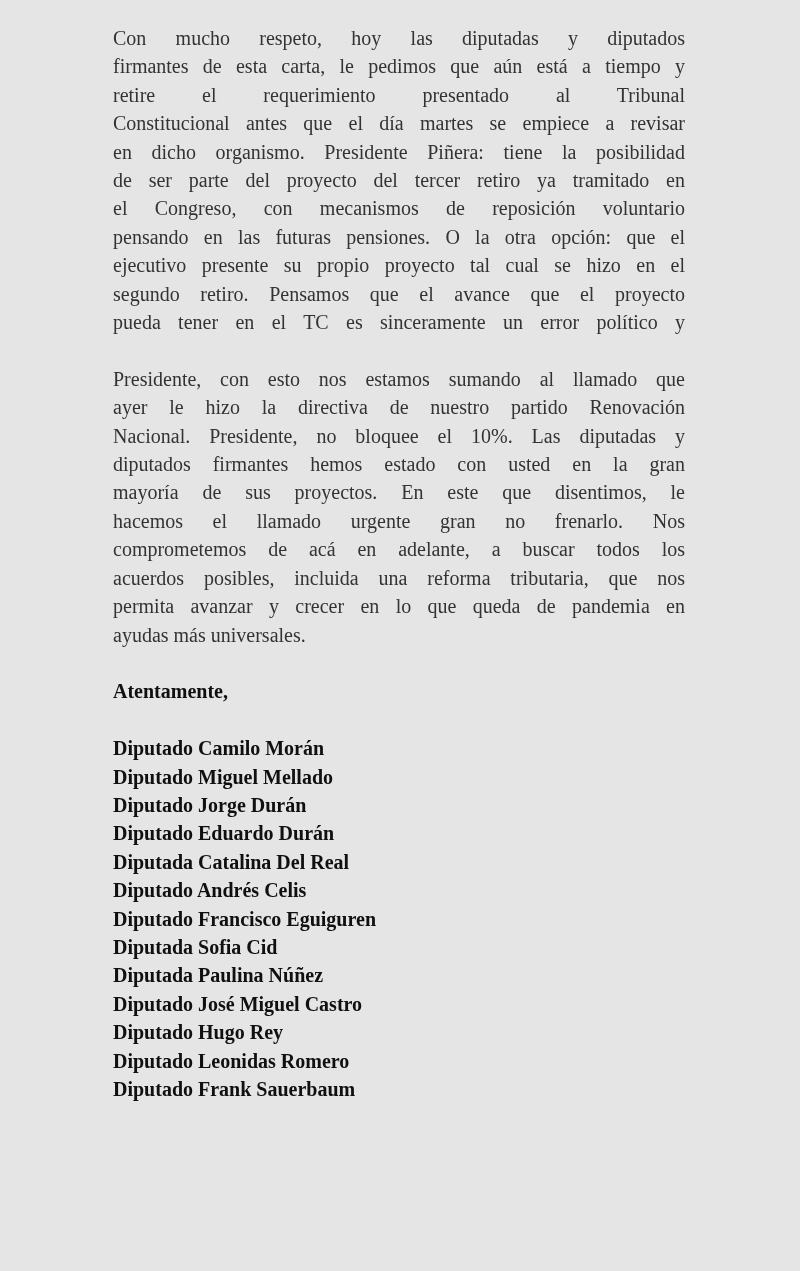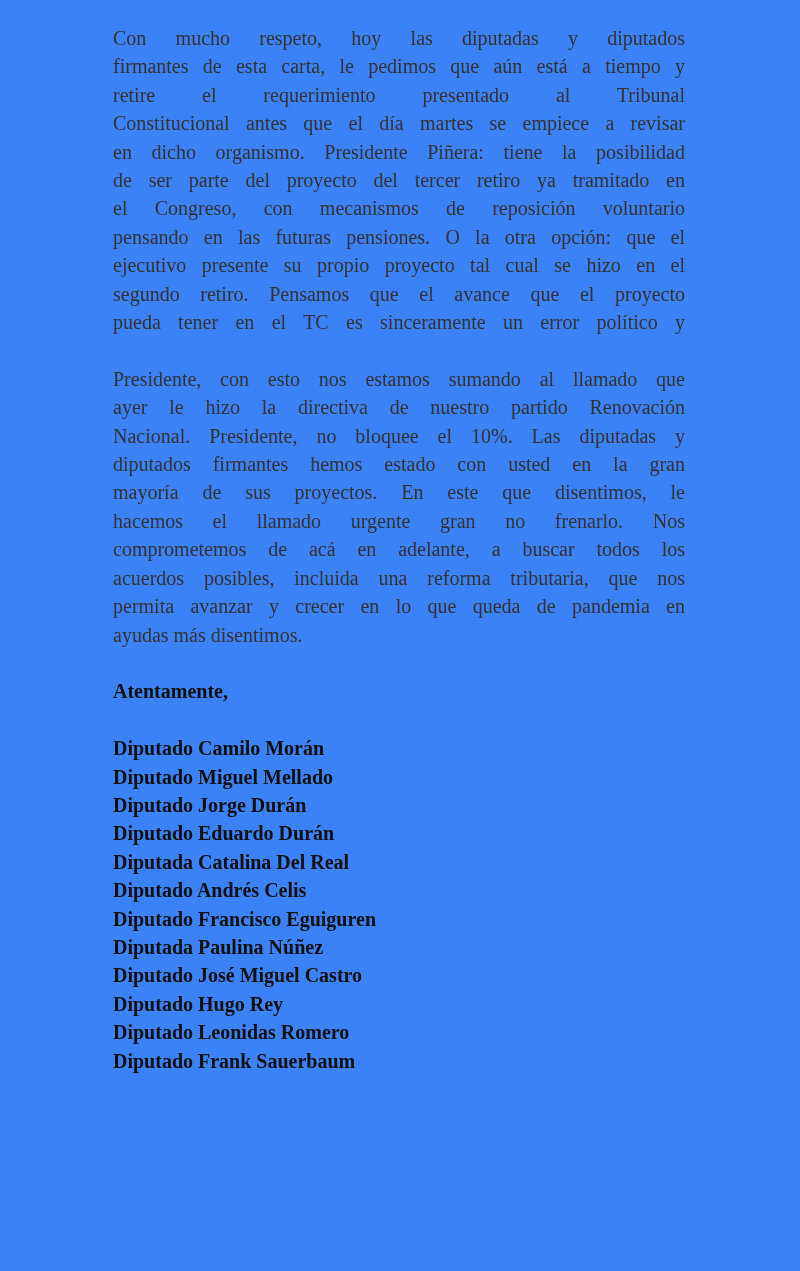--- a/index.html
+++ b/index.html
@@ -4,21 +4,21 @@
 <style>
   html, body {
     margin: 0;
     padding: 0;
     background: #ffffff;
   }
   .page {
     position: relative;
     width: 800px;
     height: 1271px;
-    background: #3b82f6;
+    background: #e5e5e5;
     overflow: hidden;
     font-family: "Liberation Serif", "DejaVu Serif", serif;
   }
   .content {
     position: absolute;
     top: 24px;
     left: 113px;
     width: 572px;
   }
   .para {
@@ -75,33 +75,34 @@
     <div class="para">
         <div class="jline">Presidente, con esto nos estamos sumando al llamado que</div>
         <div class="jline">ayer le hizo la directiva de nuestro partido Renovación</div>
         <div class="jline">Nacional. Presidente, no bloquee el 10%. Las diputadas y</div>
         <div class="jline">diputados firmantes hemos estado con usted en la gran</div>
         <div class="jline">mayoría de sus proyectos. En este que disentimos, le</div>
         <div class="jline">hacemos el llamado urgente gran no frenarlo. Nos</div>
         <div class="jline">comprometemos de acá en adelante, a buscar todos los</div>
         <div class="jline">acuerdos posibles, incluida una reforma tributaria, que nos</div>
         <div class="jline">permita avanzar y crecer en lo que queda de pandemia en</div>
-        <div class="jline last">ayudas más disentimos.</div>
+        <div class="jline last">ayudas más universales.</div>
       </div>
 
     <div class="closing">Atentamente,</div>
 
     <div class="signatures">
         <div class="sig-line">Diputado Camilo Morán</div>
         <div class="sig-line">Diputado Miguel Mellado</div>
         <div class="sig-line">Diputado Jorge Durán</div>
         <div class="sig-line">Diputado Eduardo Durán</div>
         <div class="sig-line">Diputada Catalina Del Real</div>
         <div class="sig-line">Diputado Andrés Celis</div>
         <div class="sig-line">Diputado Francisco Eguiguren</div>
+        <div class="sig-line">Diputada Sofia Cid</div>
         <div class="sig-line">Diputada Paulina Núñez</div>
         <div class="sig-line">Diputado José Miguel Castro</div>
         <div class="sig-line">Diputado Hugo Rey</div>
         <div class="sig-line">Diputado Leonidas Romero</div>
         <div class="sig-line">Diputado Frank Sauerbaum</div>
       </div>
 
   </div>
 </div>
 

